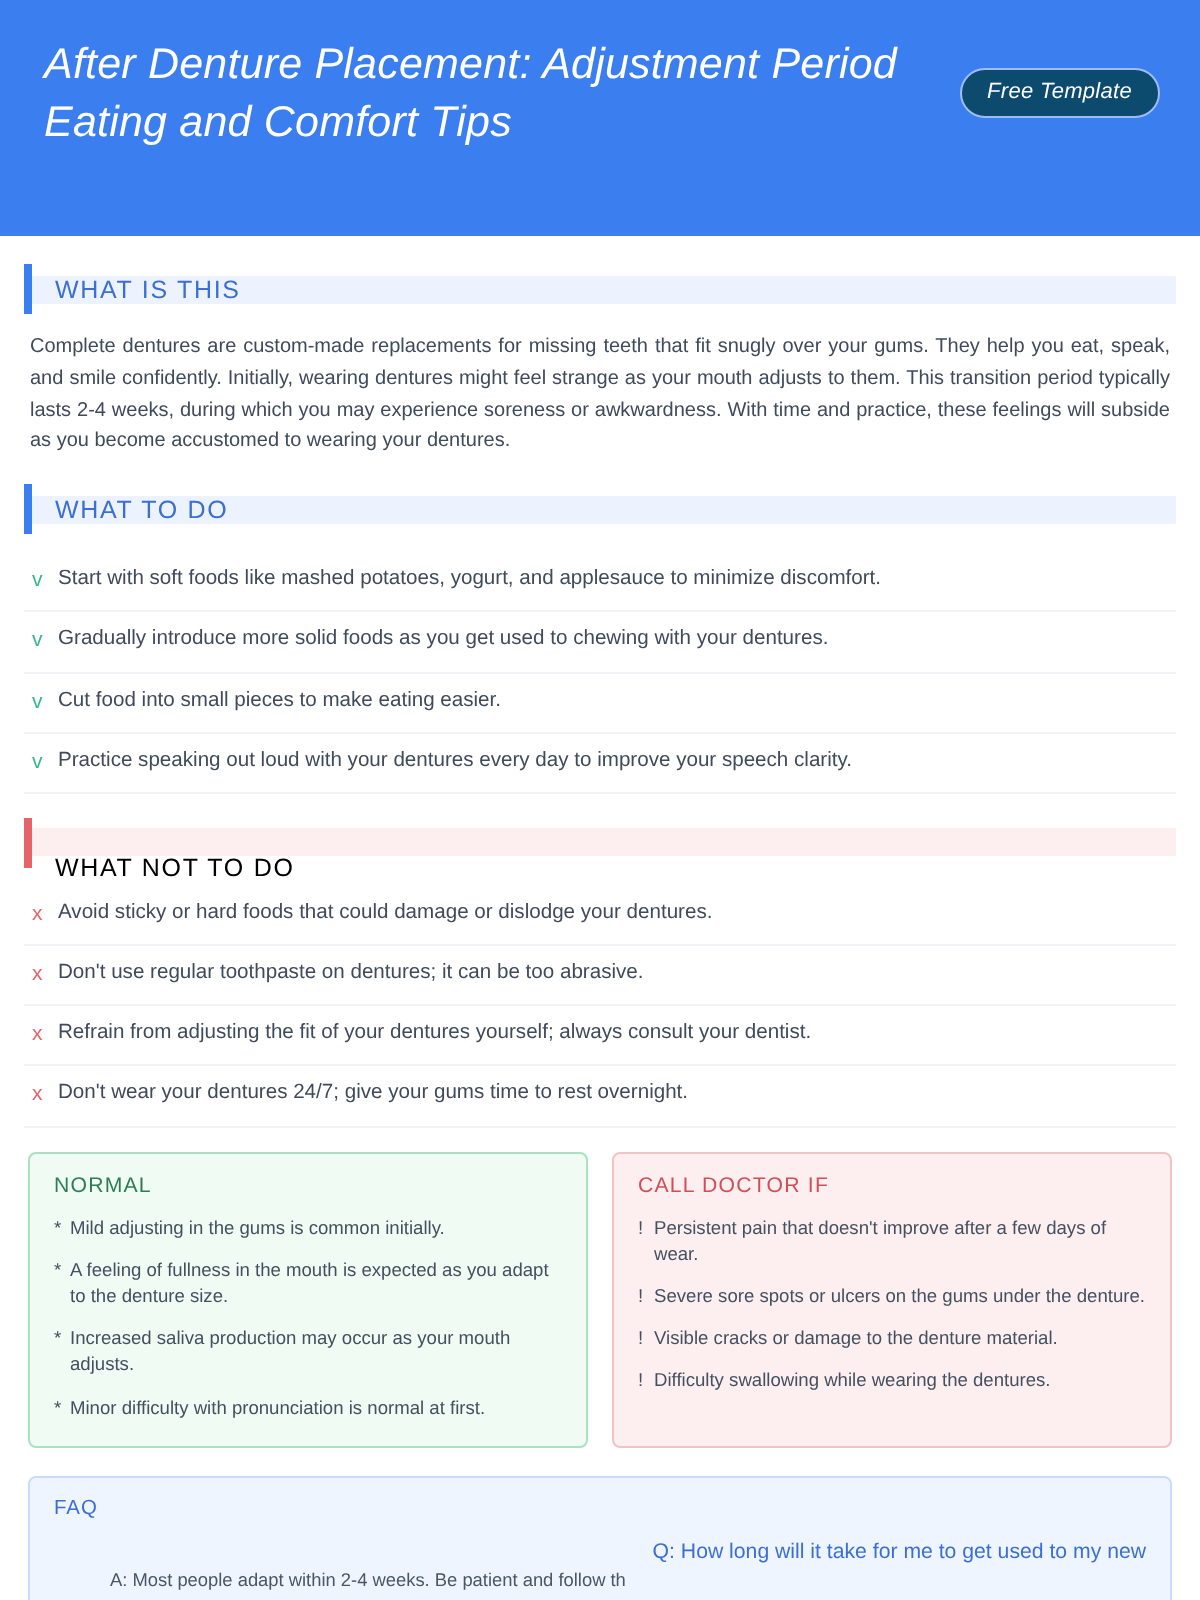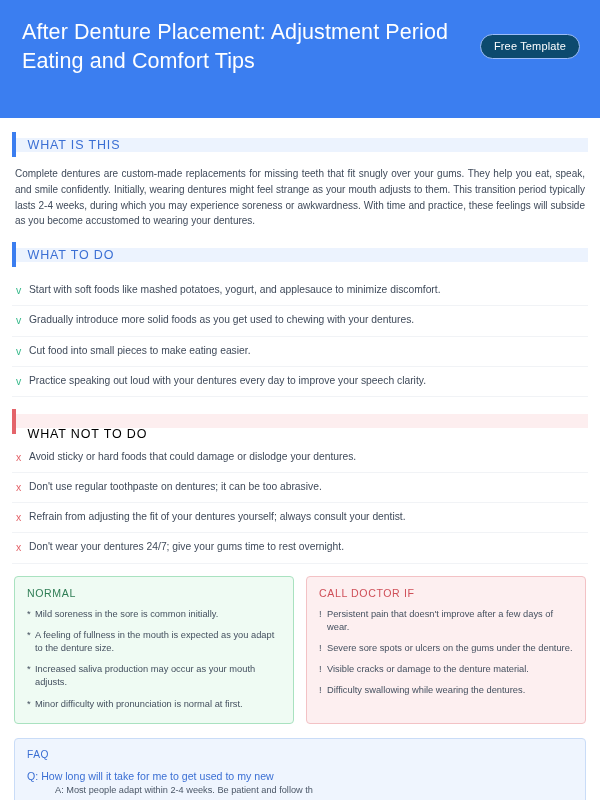--- a/index.html
+++ b/index.html
@@ -26,20 +26,21 @@
   
   .header {
     background: #3b7ef0;
     height: 118px;
     box-sizing: border-box;
     padding: 18px 20px 0 22px;
     display: flex;
     align-items: flex-start;
     justify-content: space-between;
     flex: 0 0 auto;
+    font-style: italic;
   }
   .header-title {
     color: #ffffff;
     font-size: 21.5px;
     line-height: 1.33;
     font-weight: 400;
     letter-spacing: 0.1px;
     max-width: 430px;
     margin: 0;
   }
@@ -177,20 +178,21 @@
     color: #3b6fd4;
     letter-spacing: 0.5px;
     margin-bottom: 9px;
   }
   .faq-q {
     font-size: 10.6px;
     color: #3b6fd4;
     line-height: 1.42;
     white-space: nowrap;
     overflow: hidden;
+    text-align: right;
   }
   .faq-a {
     font-size: 9.2px;
     color: #4a5666;
     line-height: 1.5;
     margin-bottom: 2px;
     white-space: nowrap;
     overflow: hidden;
     margin-left: 28px;
   }
@@ -273,21 +275,21 @@
       </li>
     </ul>
 
     <div class="cards">
 
       <div class="card card-green">
         <div class="card-title">NORMAL</div>
         <ul>
           <li>
             <span class="bullet">*</span>
-            <span>Mild soreness in the sore is common initially.</span>
+            <span>Mild adjusting in the gums is common initially.</span>
           </li>
           <li>
             <span class="bullet">*</span>
             <span>A feeling of fullness in the mouth is expected as you adapt to the denture size.</span>
           </li>
           <li>
             <span class="bullet">*</span>
             <span>Increased saliva production may occur as your mouth adjusts.</span>
           </li>
           <li>

